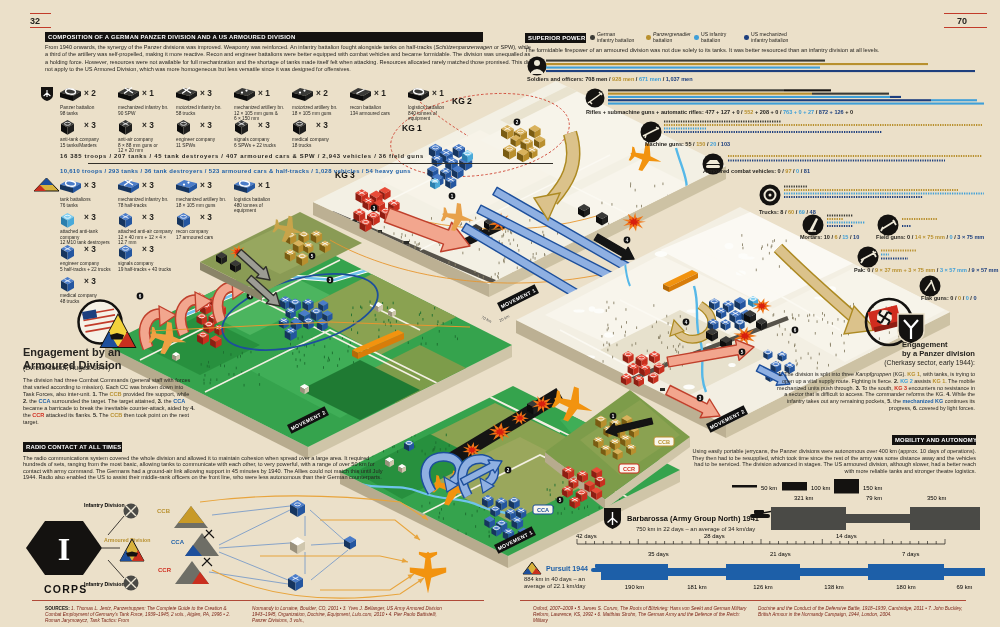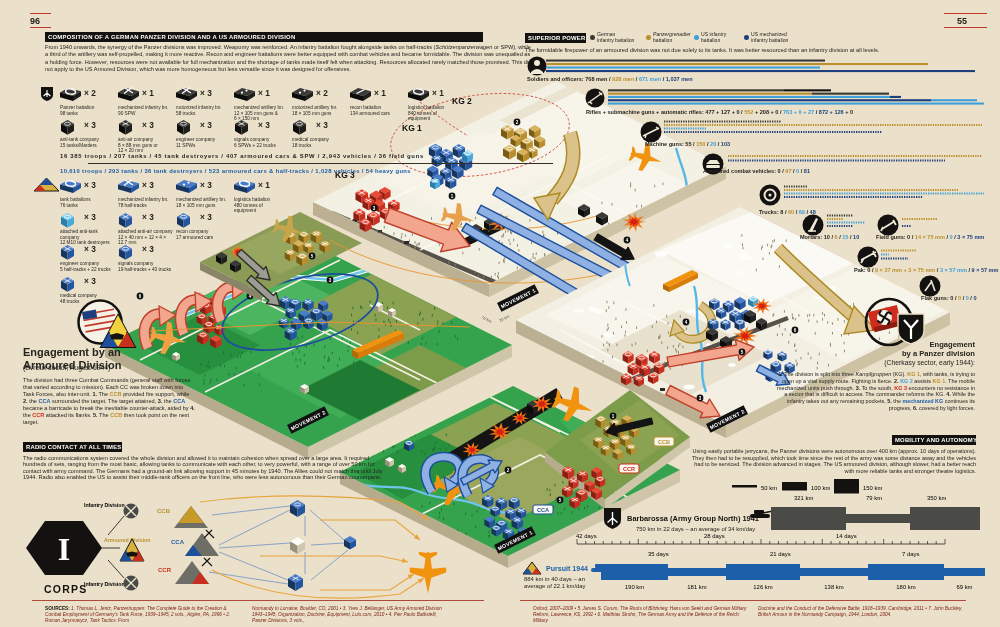--- a/index.html
+++ b/index.html
@@ -1440,25 +1440,25 @@
       <text x="795" y="331.6" font-size="4.5" fill="#fff" text-anchor="middle" font-weight="bold">6</text>
 
 <g transform="translate(727,419) rotate(-26.5)">
         <rect x="-21" y="-5" width="42" height="10" fill="#111"></rect>
         <text x="0" y="2.3" font-size="5.2" fill="#fff" text-anchor="middle" font-weight="bold" letter-spacing="0.4">MOVEMENT 2</text>
       </g>
 </g>
 </svg>
 
 <div class="abs" style="left:30px;top:13px;width:21px;border-top:1.6px solid #c23b2a"></div>
-<div class="abs b" style="left:30px;top:16px;font-size:9px">96</div>
+<div class="abs b" style="left:30px;top:16px;font-size:9px">32</div>
 <div class="abs" style="left:30px;top:27px;width:21px;border-top:1.6px solid #c23b2a"></div>
 
 <div class="abs" style="left:944px;top:13px;width:43px;border-top:1.6px solid #c23b2a"></div>
-<div class="abs b" style="left:957px;top:16px;font-size:9px">55</div>
+<div class="abs b" style="left:957px;top:16px;font-size:9px">70</div>
 <div class="abs" style="left:944px;top:27px;width:43px;border-top:1.6px solid #c23b2a"></div>
 
 <div class="abs hdr" style="left:45px;top:32px;height:10px;width:438px;overflow:hidden;font-size:5.9px;letter-spacing:0.25px;padding:2px 0 0 3px">COMPOSITION OF A GERMAN PANZER DIVISION AND A US ARMOURED DIVISION</div>
 
 <div class="abs" style="left:45px;top:44px;width:487px;font-size:5.6px;line-height:1.3">From 1940 onwards, the synergy of the Panzer divisions was improved. Weaponry was reinforced. An infantry battalion fought alongside tanks on half-tracks (<span class="i">Schützenpanzerwagen</span> or SPW), while a third of the artillery was self-propelled, making it more reactive. Recon and engineer battalions were better equipped with combat vehicles and became formidable. The division was unequalled as a holding force. However, resources were not available for full mechanization and the shortage of tanks made itself felt when attacking. Resources allocated rarely matched those promised. This did not apply to the US Armored Division, which was more homogeneous but less versatile since it was designed for offensives.</div>
 <svg width="1000" height="627" viewBox="0 0 1000 627" style="pointer-events:none">
 
 <path d="M41,87 h12 v8 q0,4 -6,6 q-6,-2 -6,-6 Z" fill="#141210"></path>
     <path d="M47,90 v7 M47,93 l-3.4,3 M47,93 l3.4,3" stroke="#fff" stroke-width="1.1" fill="none"></path>
 
@@ -1845,21 +1845,21 @@
       <rect x="19" y="37" width="26" height="5" fill="#8f1d12"></rect>
       <circle cx="32" cy="30" r="7.5" fill="#f6f2e6"></circle>
       <g transform="rotate(45 32 30)">
         <path d="M32,23.5 v13 M25.5,30 h13 M32,23.5 h4.5 M32,36.5 h-4.5 M25.5,30 v-4.5 M38.5,30 v4.5" stroke="#141210" stroke-width="2" fill="none"></path>
       </g>
     </g>
 <path d="M46,26 h26 v17 q0,9 -13,13 q-13,-4 -13,-13 Z" fill="#141210" stroke="#eadfc8" stroke-width="1.4"></path>
 <path d="M59,51 v-11 M59,40 l-7,-8 M59,40 l7,-8" stroke="#fff" stroke-width="2.2" fill="none"></path>
   </svg>
 
-<div class="abs b" style="right:25px;top:341px;font-size:7.6px;text-align:right;line-height:1.15">Engagement<br>by a Panzer division</div>
+<div class="abs b" style="right:25px;top:341px;font-size:7.6px;text-align:left;line-height:1.15">Engagement<br>by a Panzer division</div>
 <div class="abs" style="right:25px;top:359px;font-size:6.8px;text-align:right">(Cherkasy sector, early 1944):</div>
 
 <div class="abs" style="right:25px;top:371px;width:200px;font-size:5.45px;line-height:1.25;text-align:right"><b>1.</b> The division is split into three <i>Kampfgruppen</i> (KG). <b class="gold">KG 1</b>, with tanks, is trying to open up a vital supply route. Fighting is fierce. <b>2.</b> <b class="lbl2">KG 2</b> assists <b class="gold">KG 1</b>. The mobile mechanized units push through. <b>3.</b> To the south, <b class="red">KG 3</b> encounters no resistance in a sector that is difficult to access. The commander reforms the KG. <b>4.</b> While the infantry takes out any remaining pockets, <b>5.</b> the <b class="blu">mechanized KG</b> continues its progress, <b>6.</b> covered by light forces.</div>
 
 <div class="abs hdr" style="right:24px;top:435px;height:10px;width:84px;overflow:hidden;font-size:5.9px;letter-spacing:0.2px;padding:2px 0 0 3px">MOBILITY AND AUTONOMY</div>
 
 <div class="abs" style="right:24px;top:448px;width:292px;font-size:5.5px;line-height:1.22;text-align:right">Using easily portable jerrycans, the Panzer divisions were autonomous over 400 km (approx. 10 days of operations). They then had to be resupplied, which took time since the rest of the army was some distance away and the vehicles had to be serviced. The division advanced in stages. The US armoured division, although slower, had a better reach with more reliable tanks and stronger theatre logistics.</div>
 <svg width="1000" height="627" viewBox="0 0 1000 627" style="left:0;top:0">
 
 <rect x="732" y="485" width="25" height="2.5" fill="#141210"></rect>

